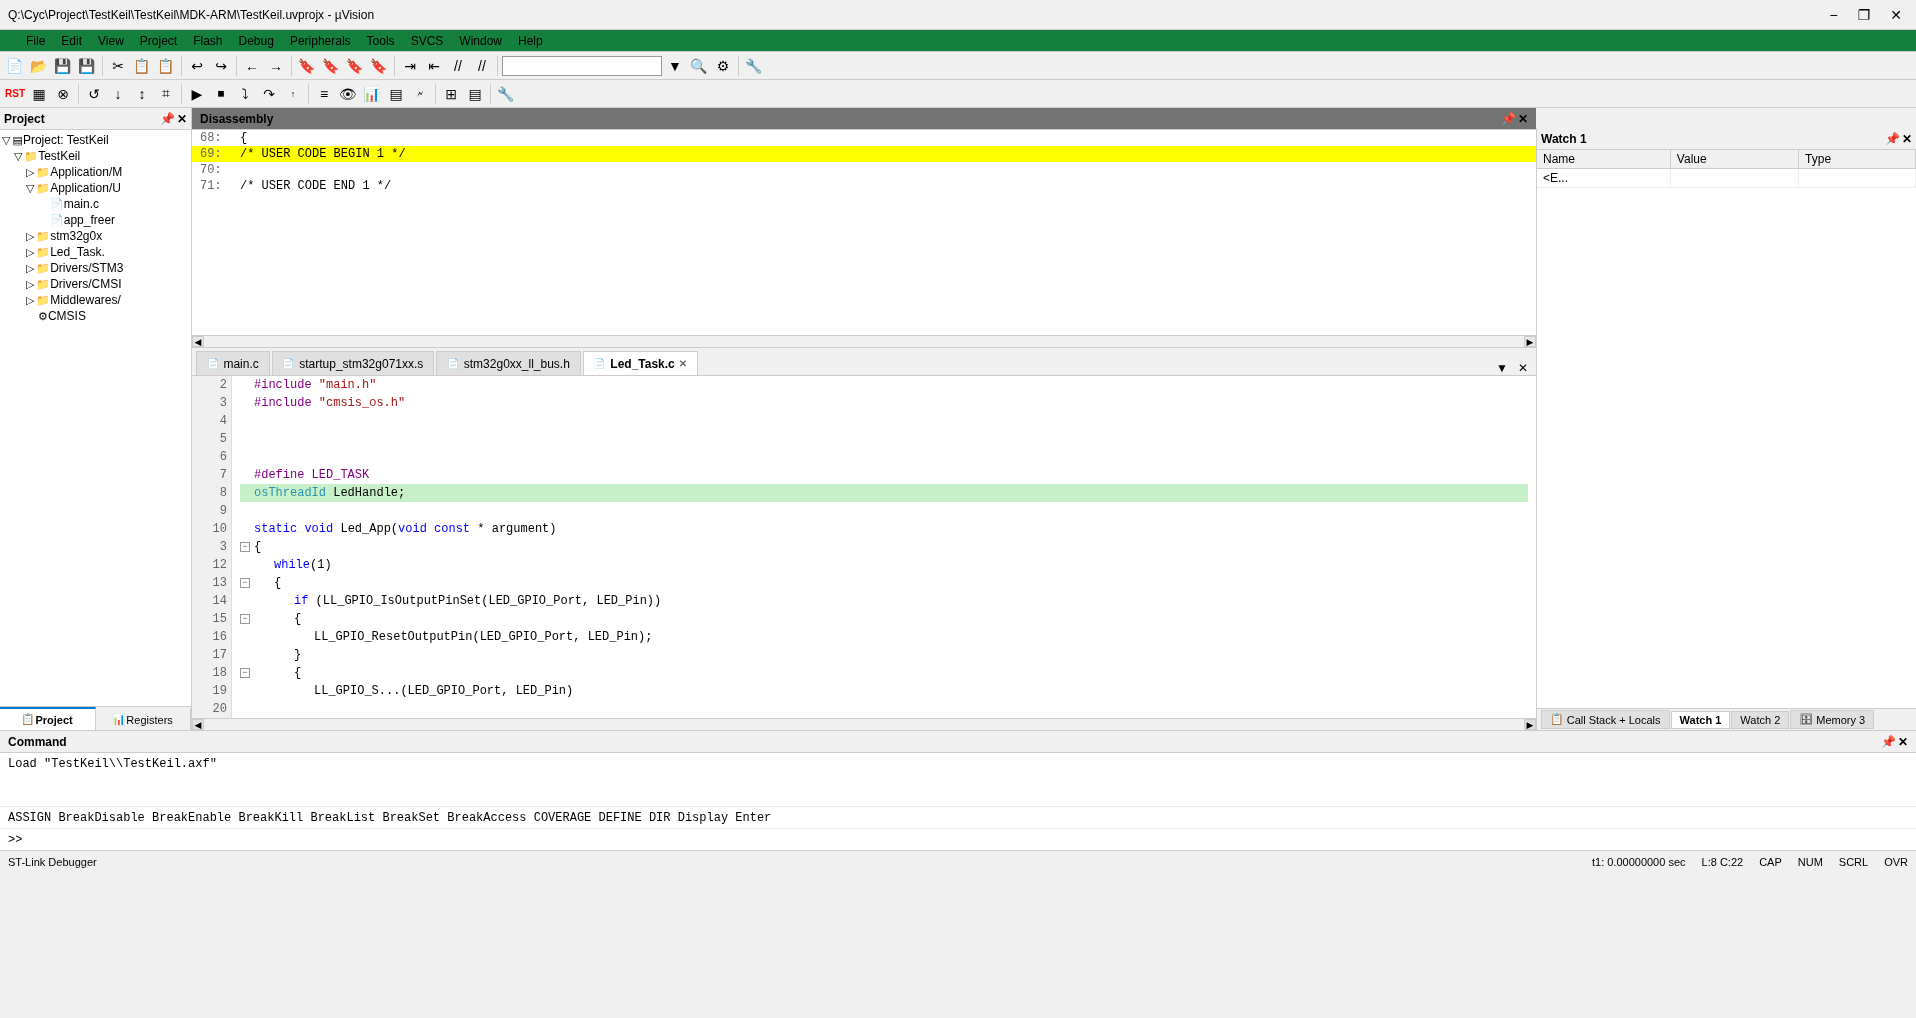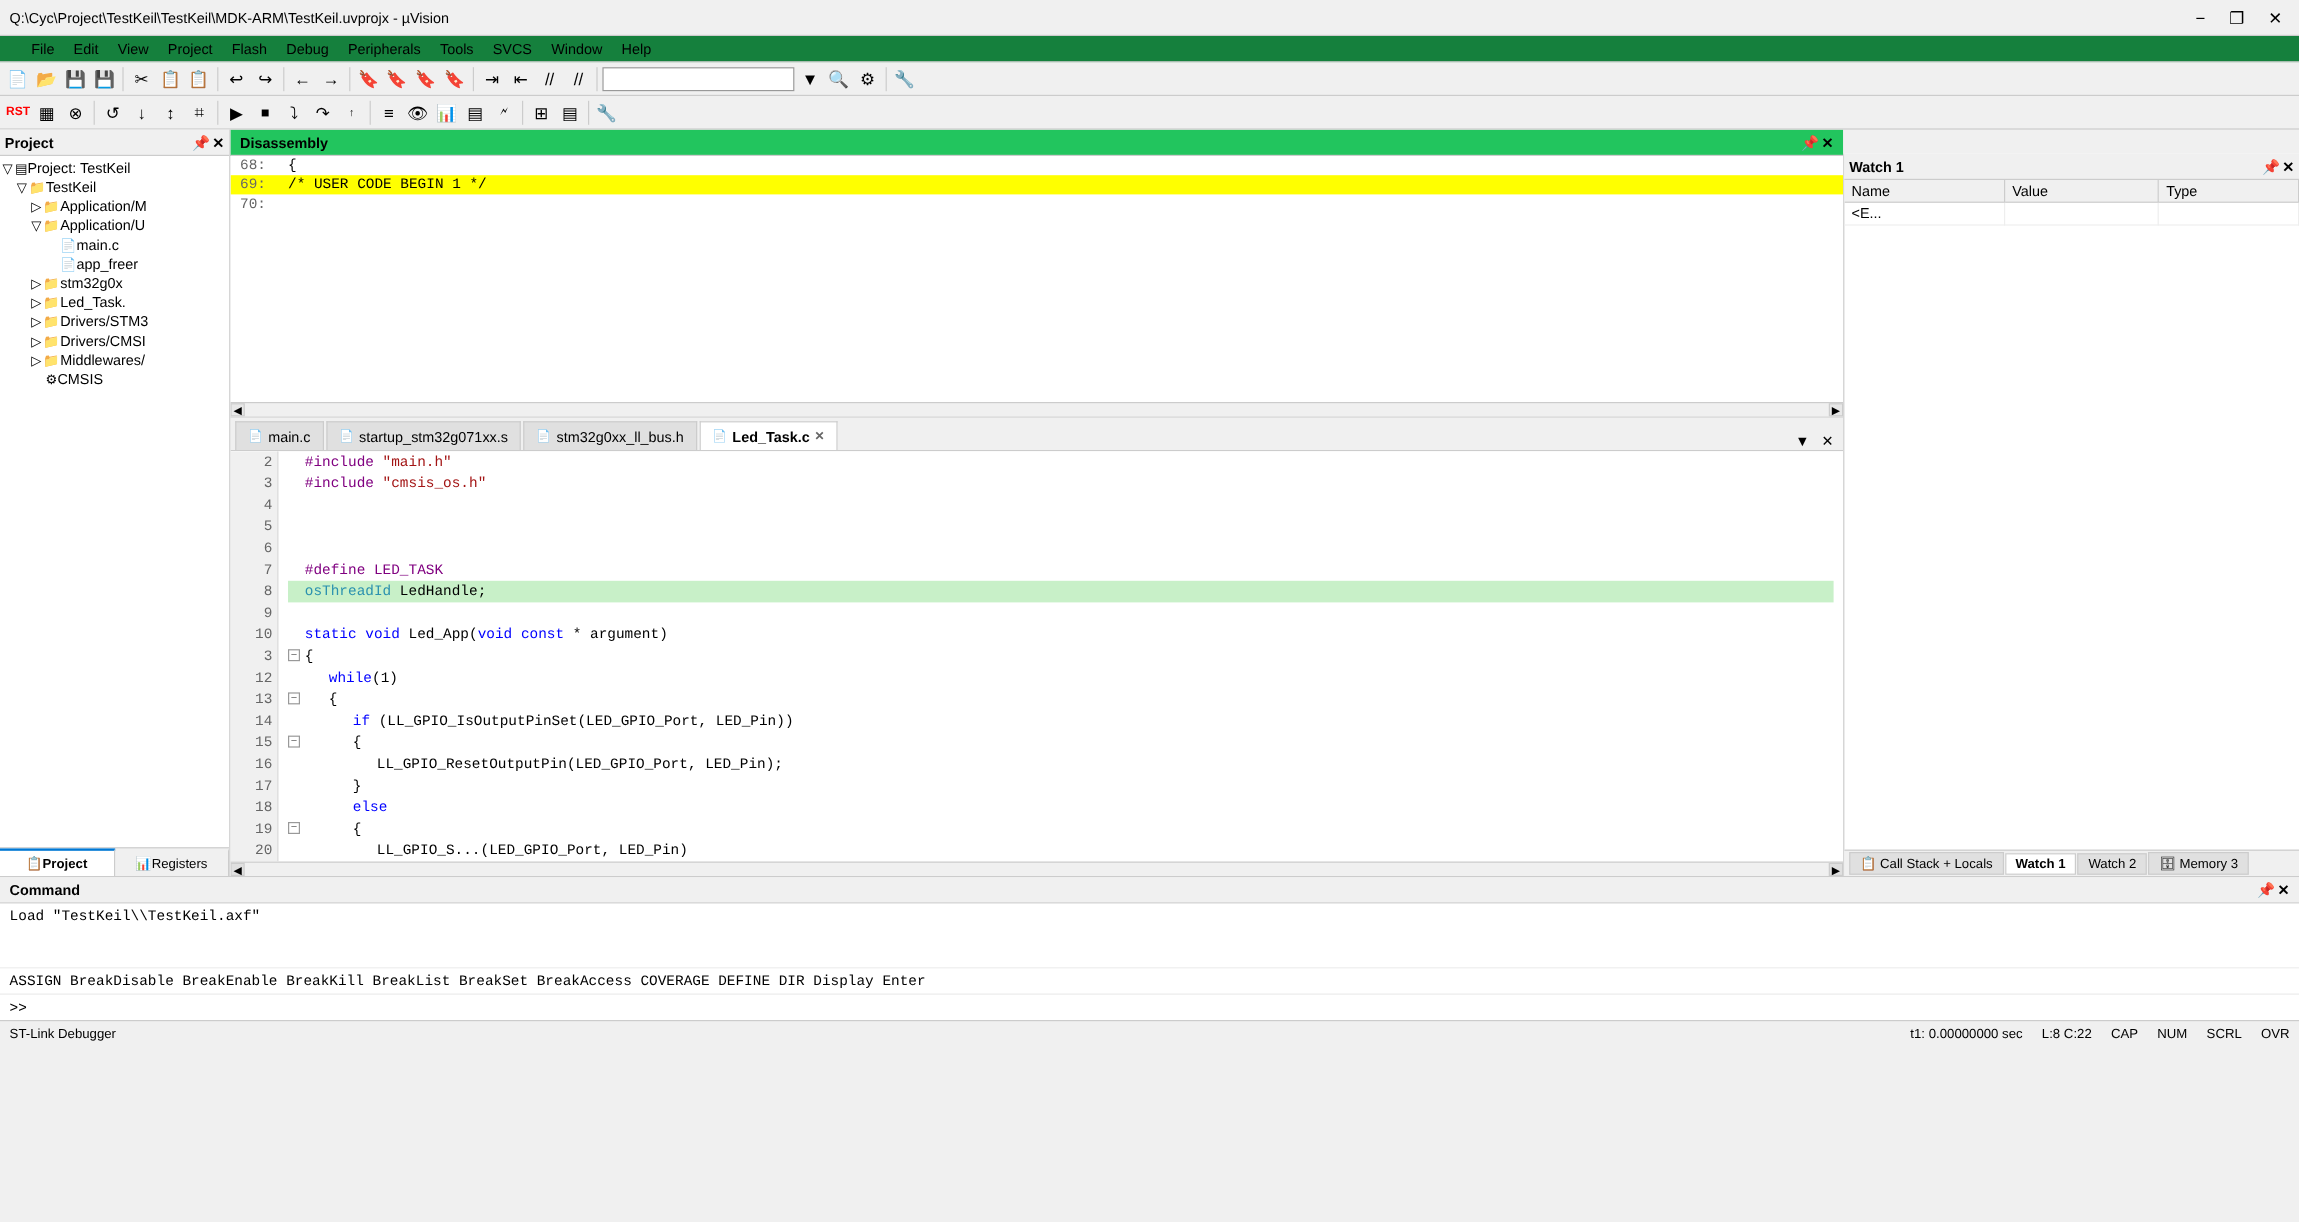--- a/index.html
+++ b/index.html
@@ -33,21 +33,21 @@
     .tree-item .label { font-size: 12px; }
     #project-tabs { height: 24px; display: flex; background: #f0f0f0; border-top: 1px solid #ccc; }
     #project-tabs .ptab { flex: 1; display: flex; align-items: center; justify-content: center; cursor: pointer; font-size: 11px; border-right: 1px solid #ccc; border-top: 2px solid transparent; }
     #project-tabs .ptab.active { background: #fff; border-top-color: #0078d4; font-weight: bold; }
 
     
     #center-area { flex: 1; display: flex; flex-direction: column; overflow: hidden; }
 
     
     #disassembly { height: 240px; display: flex; flex-direction: column; border-bottom: 1px solid #ccc; }
-    #disassembly .panel-header { background: #22c55e; border-bottom: 1px solid #ccc; height: 22px; display: flex; align-items: center; padding: 0 8px; justify-content: space-between; font-size: 12px; font-weight: bold; }
+    #disassembly .panel-header { background: #737373; border-bottom: 1px solid #ccc; height: 22px; display: flex; align-items: center; padding: 0 8px; justify-content: space-between; font-size: 12px; font-weight: bold; }
     #disassembly .panel-header .header-controls { display: flex; gap: 2px; }
     #disassembly-content { flex: 1; overflow: auto; font-family: 'Courier New', monospace; font-size: 12px; background: #fff; }
     .dis-line { display: flex; padding: 1px 8px; white-space: nowrap; }
     .dis-line.highlighted { background: #ffff00; }
     .dis-line .line-num { color: #666; min-width: 40px; }
     .dis-line .code { }
 
     
     #editor-area { flex: 1; display: flex; flex-direction: column; overflow: hidden; }
     #editor-tabs-bar { height: 28px; background: #f0f0f0; border-bottom: 1px solid #ccc; display: flex; align-items: flex-end; padding: 0 4px; gap: 2px; }
@@ -297,20 +297,24 @@
           <span class="line-num">68:</span>
           <span class="code">{</span>
         </div>
         <div class="dis-line highlighted">
           <span class="line-num">69:</span>
           <span class="code">    /* USER CODE BEGIN 1 */</span>
         </div>
         <div class="dis-line">
           <span class="line-num">70:</span>
           <span class="code"></span>
+        </div>
+        <div class="dis-line">
+          <span class="line-num">71:</span>
+          <span class="code">    /* USER CODE END 1 */</span>
         </div>
       </div>
       <div class="dis-nav-area">
         <div class="arr">◀</div>
         <div class="arr">▶</div>
       </div>
     </div>
 
     <div id="editor-area">
       <div id="editor-tabs-bar">
@@ -417,24 +421,20 @@
           </div>
           <div class="code-line">
             <span class="fold-btn"></span>
             <span style="padding-left:60px;">LL_GPIO_ResetOutputPin(LED_GPIO_Port, LED_Pin);</span>
           </div>
           <div class="code-line">
             <span class="fold-btn"></span>
             <span style="padding-left:40px;">}</span>
           </div>
           <div class="code-line">
-            <span class="fold-btn"></span>
-            <span style="padding-left:40px;"><span class="kw">else</span></span>
-          </div>
-          <div class="code-line">
             <span class="fold-btn">
               <span class="collapse-btn">−</span>
             </span>
             <span style="padding-left:40px;">{</span>
           </div>
           <div class="code-line">
             <span class="fold-btn"></span>
             <span style="padding-left:60px;">LL_GPIO_S...(LED_GPIO_Port, LED_Pin)</span>
           </div>
         </div>

